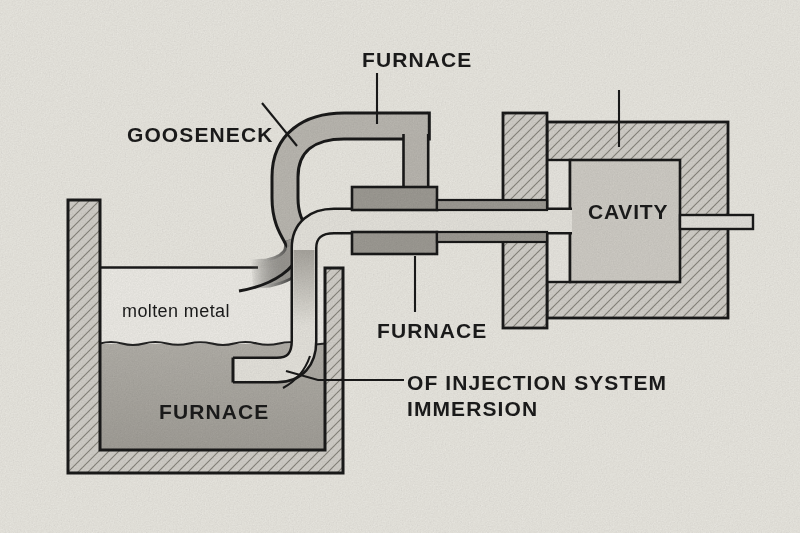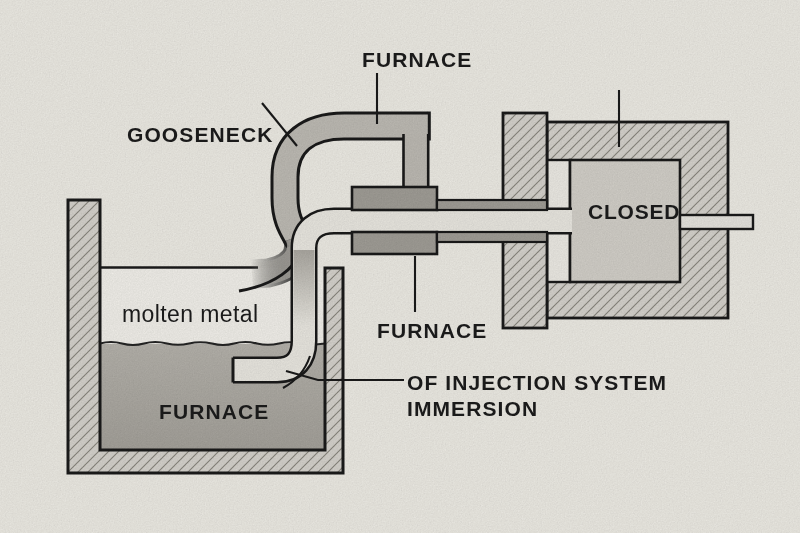--- a/index.html
+++ b/index.html
@@ -7,21 +7,21 @@
     position:relative;width:800px;height:533px;overflow:hidden;
     background:#f1efe8;
     font-family:"Liberation Sans",sans-serif;
   }
   #stage svg{position:absolute;left:0;top:0;}
   .lbl{
     position:absolute;color:#1a1a1a;font-weight:bold;font-size:21px;
     letter-spacing:1.1px;line-height:1.05;white-space:nowrap;
     -webkit-user-select:none;user-select:none;
   }
-  .lbl.soft{font-weight:400;font-size:23px;letter-spacing:0.4px;}
+  .lbl.soft{font-weight:400;font-size:18px;letter-spacing:0.4px;}
   #gooseneck-label{left:127px;top:88px;margin-top:36px;}
   #plunger-label{left:362px;top:49px;}
   #closed-die-label{left:568px;top:66px;}
   #cavity-label{left:588px;top:201px;letter-spacing:0.8px;}
   #molten-metal-label{left:122px;top:302px;}
   #furnace-vessel-label{left:159px;top:401px;}
   #furnace-heater-label{left:377px;top:320px;}
   #immersion-label{left:407px;top:370px;line-height:26px;}
 </style>
 </head>
@@ -107,21 +107,21 @@
     <line x1="415" y1="256" x2="415" y2="312"></line>
     <path d="M 286,371 L 318,380 L 404,380"></path>
     <path d="M 310,356 C 305,371 296,381 283,388"></path>
   </g>
 
   <rect width="800" height="533" filter="url(#grain)" opacity="0.14"></rect>
 </svg>
 
 <div class="lbl" id="gooseneck-label">GOOSENECK</div>
 <div class="lbl" id="plunger-label">FURNACE</div>
-<div class="lbl" id="cavity-label">CLOSED</div>
+<div class="lbl" id="cavity-label">CAVITY</div>
 <div class="lbl soft" id="molten-metal-label">molten metal</div>
 <div class="lbl" id="furnace-vessel-label">FURNACE</div>
 <div class="lbl" id="furnace-heater-label">FURNACE</div>
 <div class="lbl" id="immersion-label">
   <div>OF INJECTION SYSTEM</div>
   <div>IMMERSION</div>
 </div>
 
 </div>
 

